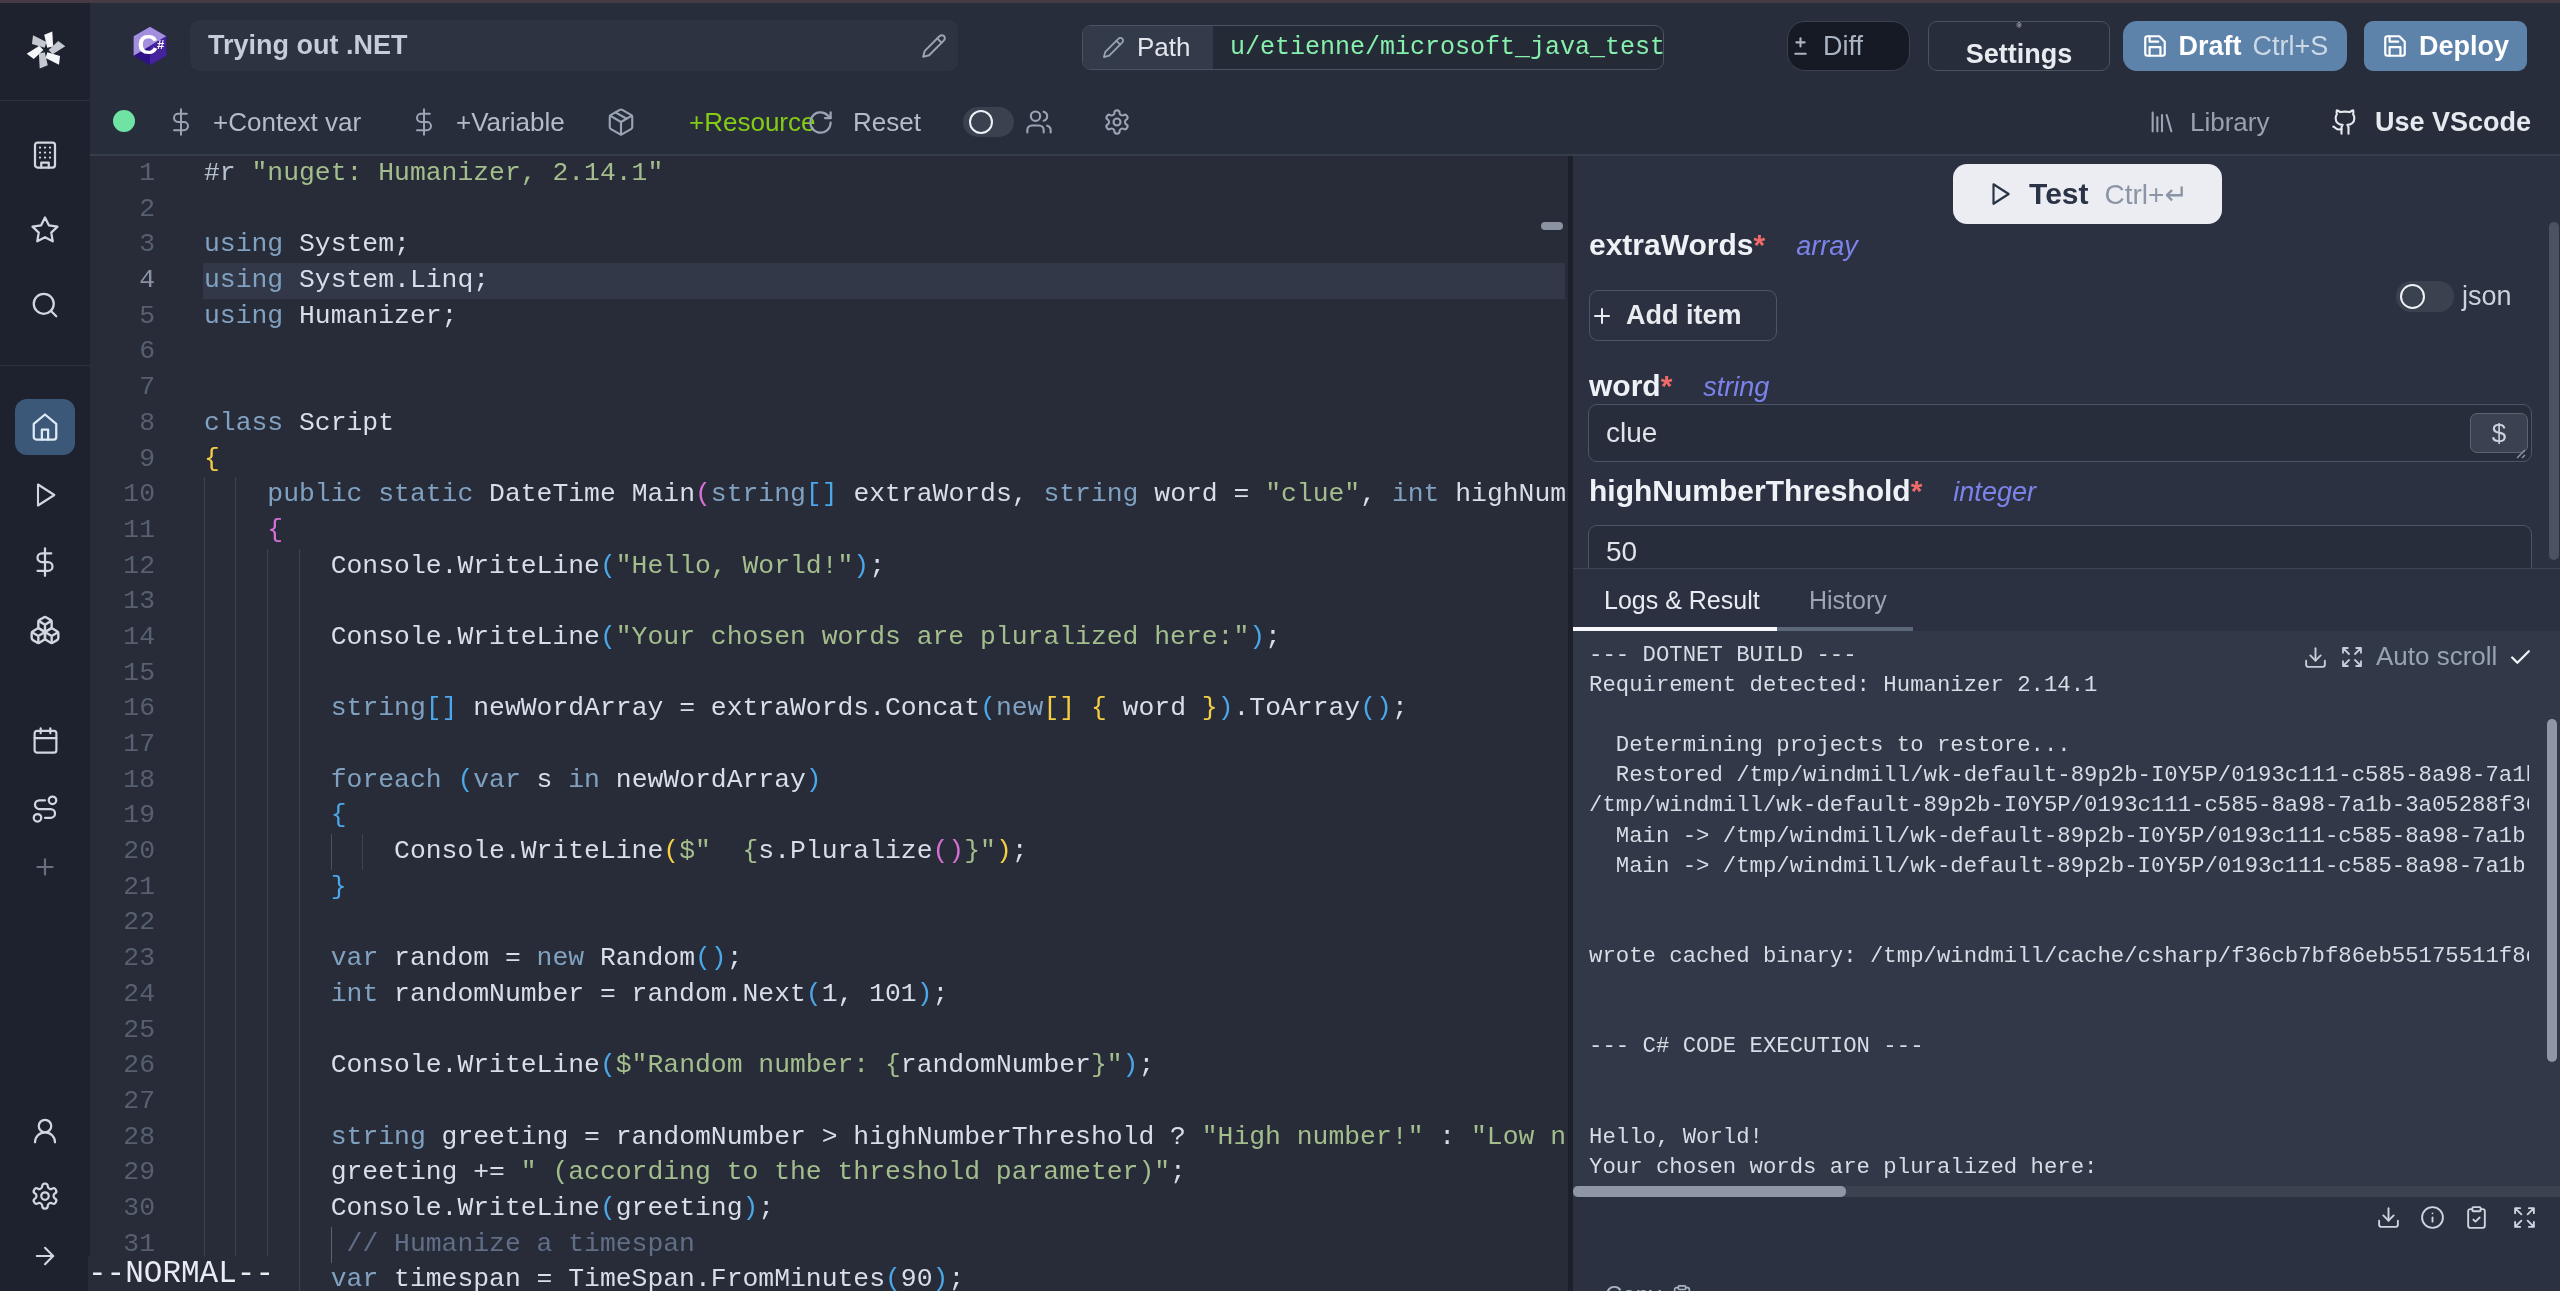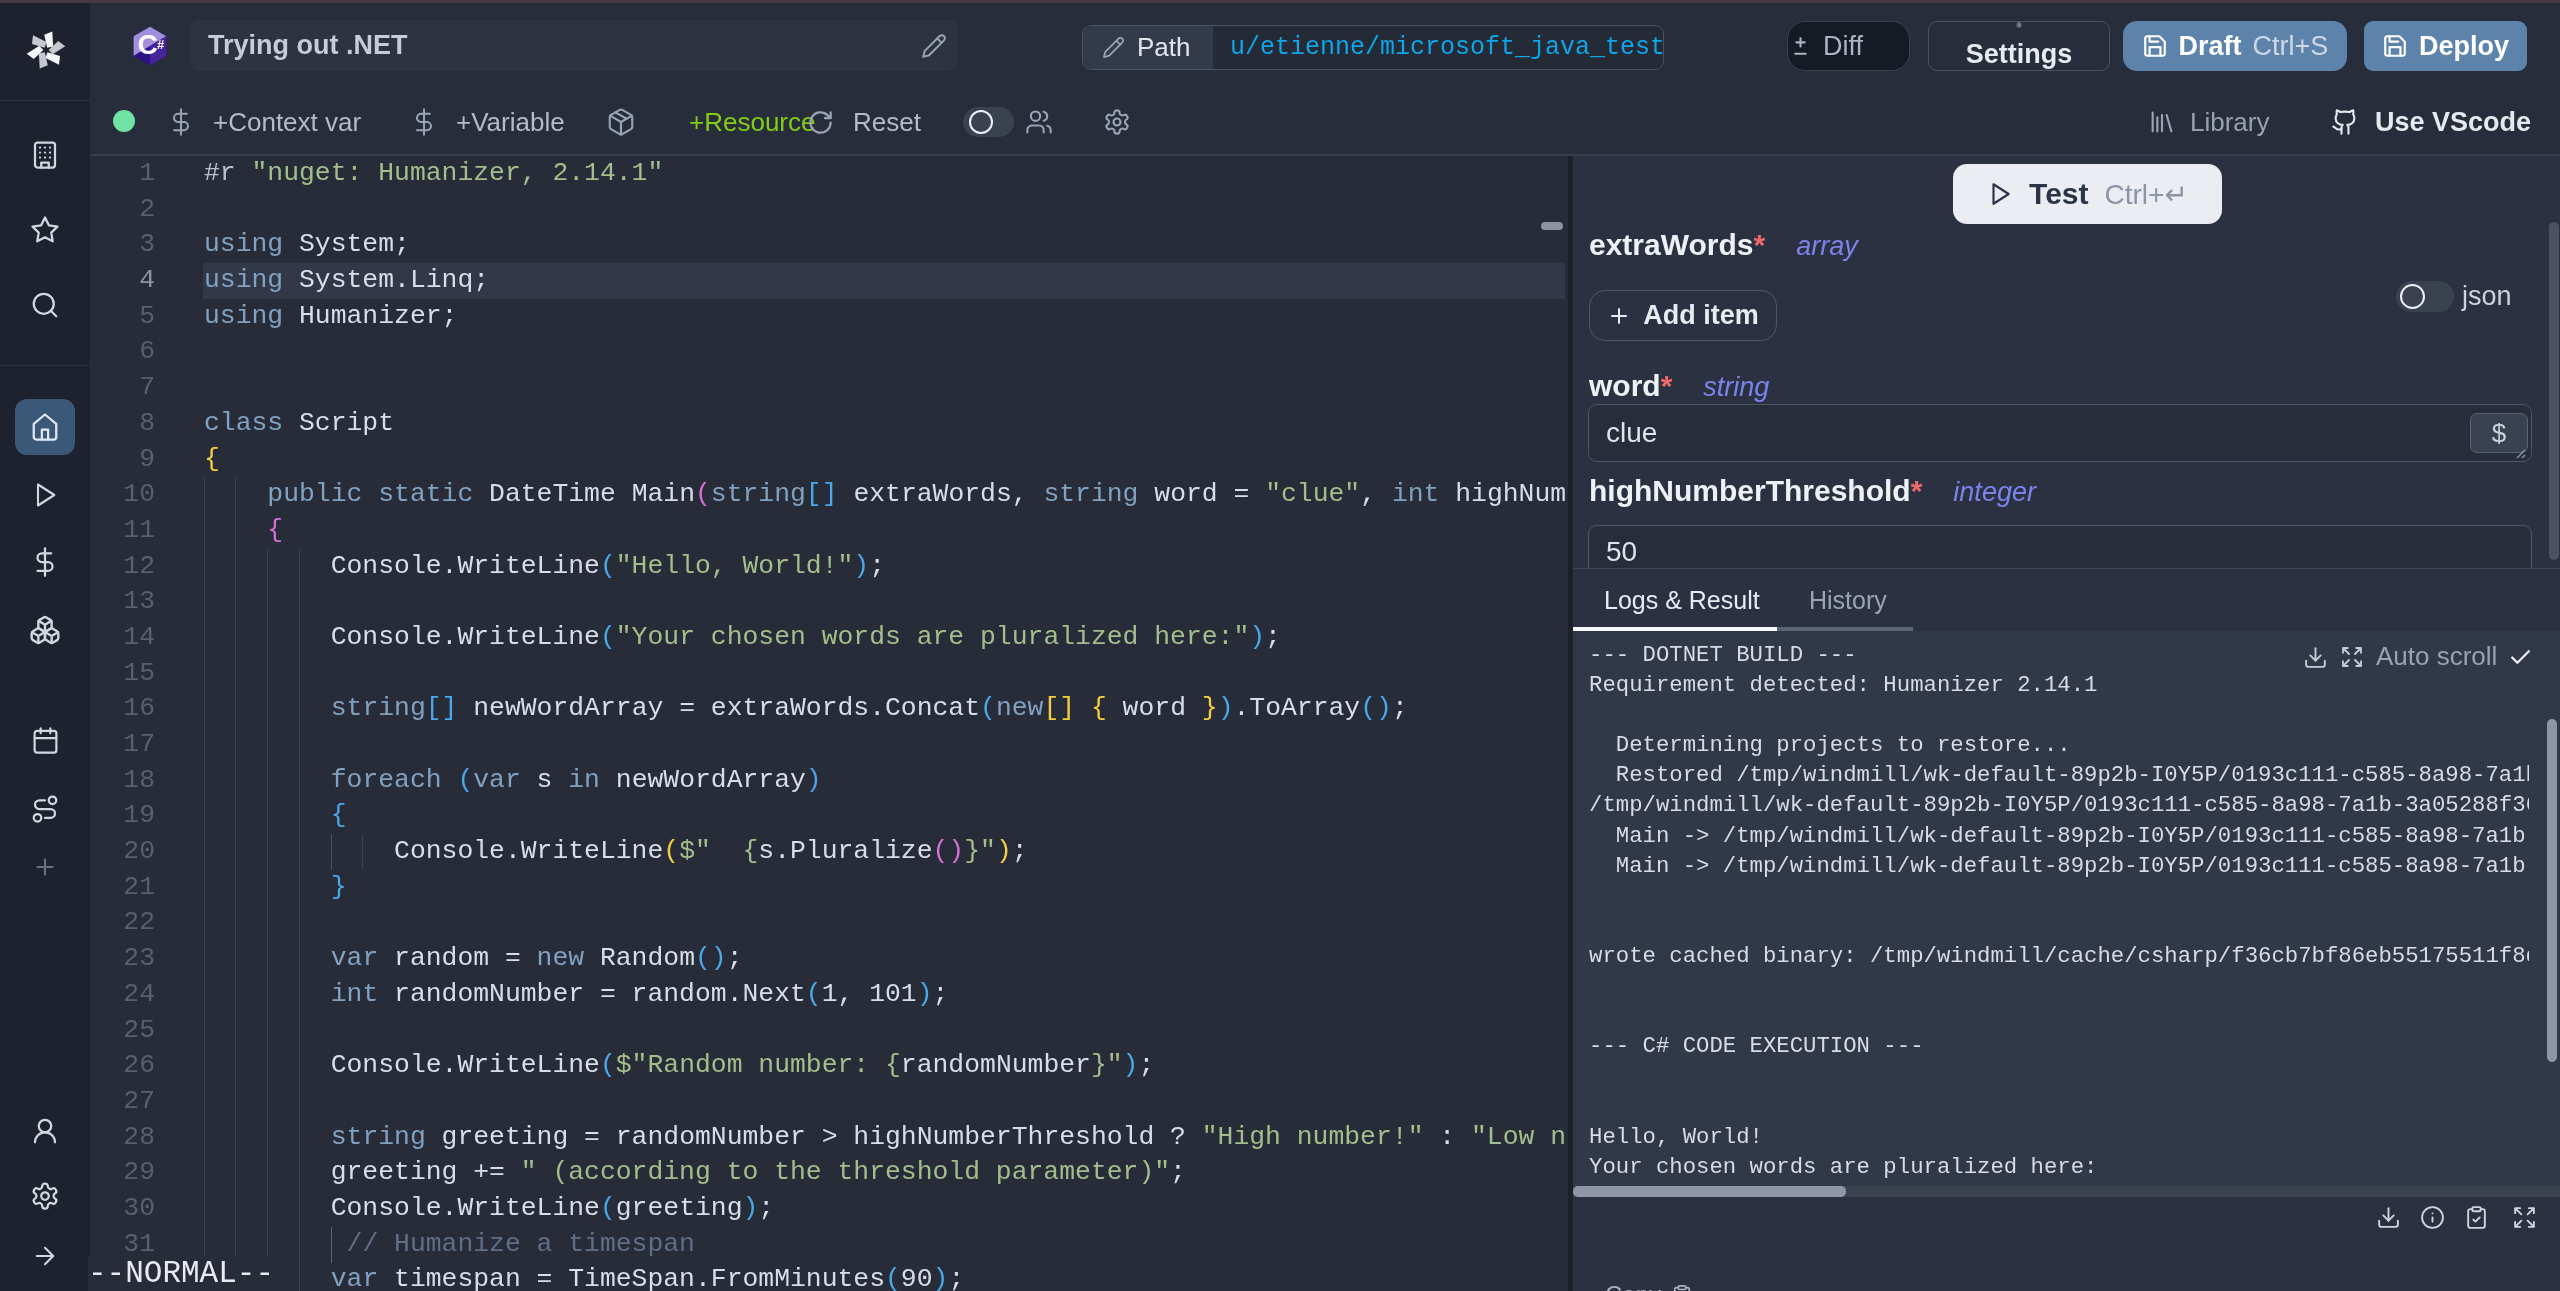--- a/index.html
+++ b/index.html
@@ -131,21 +131,21 @@
     </div>
     <div class="abs" style="left:992px;top:22px;width:582px;height:45px;background:#242a36;border:1px solid #4a5362;border-radius:9px;"></div>
     <div class="abs" style="left:993px;top:23px;width:130px;height:43px;background:#333b4a;border-radius:8px 0 0 8px;"></div>
     <div class="abs" style="left:1012px;top:33px;color:#9aa4b3;">
       <svg class="ic " style="" width="23" height="23" viewBox="0 0 24 24" fill="none" stroke="currentColor" stroke-width="1.8" stroke-linecap="round" stroke-linejoin="round">
         <path d="M17 3a2.85 2.83 0 1 1 4 4L7.5 20.5 2 22l1.5-5.5Z"></path>
         <path d="M15 5l4 4"></path>
       </svg>
     </div>
     <div class="abs" style="left:1047px;top:22px;width:80px;height:45px;font-size:26px;color:#e2e6ec;display:flex;align-items:center;">Path</div>
-    <div class="abs mono" style="left:1140px;top:22px;width:430px;height:45px;font-size:25px;color:#0ea5e9;display:flex;align-items:center;">u/etienne/microsoft_java_test</div>
+    <div class="abs mono" style="left:1140px;top:22px;width:430px;height:45px;font-size:25px;color:#86efac;display:flex;align-items:center;">u/etienne/microsoft_java_test</div>
     <div class="abs flexc" style="left:1697px;top:18px;width:123px;height:50px;background:#151a24;border:1px solid #3a4250;border-radius:18px;color:#aab4c2;font-size:27px;justify-content:flex-start;gap:10px;">
       <svg class="ic " style="" width="25" height="25" viewBox="0 0 24 24" fill="none" stroke="currentColor" stroke-width="2" stroke-linecap="round" stroke-linejoin="round">
         <path d="M12 4v8"></path>
         <path d="M8 8h8"></path>
         <path d="M7 19h10"></path>
       </svg>
       <span>Diff</span>
     </div>
     <div class="abs flexc" style="left:1838px;top:18px;width:182px;height:50px;border:1px solid #4a5362;border-radius:9px;color:#e8ebf0;font-size:27px;font-weight:bold;justify-content:center;gap:11px;flex-direction:column;">
       <svg class="ic " style="" width="26" height="26" viewBox="0 0 24 24" fill="none" stroke="currentColor" stroke-width="1.8" stroke-linecap="round" stroke-linejoin="round">
@@ -260,21 +260,21 @@
           <polygon points="6 3 20 12 6 21 6 3"></polygon>
         </svg>
       </span>
       <span style="font-size:30px;font-weight:bold;color:#2b3446">Test</span>
       <span style="font-size:28px;color:#8b95a6">Ctrl+↵</span>
     </div>
     <div class="abs" style="left:16px;top:72px;width:500px;height:34px;font-size:30px;font-weight:bold;color:#eef1f5;">extraWords<span style="color:#f16a6a">*</span><span style="font-weight:normal;font-style:italic;font-size:27px;color:#7b83eb;margin-left:31px;">array</span></div>
     <div class="abs" style="left:823px;top:125px;width:58px;height:31px;background:#3a4250;border-radius:16px;"></div>
     <div class="abs" style="left:827px;top:128px;width:25px;height:25px;border:2.5px solid #eef1f5;border-radius:50%;"></div>
     <div class="abs" style="left:889px;top:125px;width:80px;height:31px;font-size:27px;color:#ccd2db;display:flex;align-items:center;">json</div>
-    <div class="abs flexc" style="left:16px;top:134px;width:188px;height:51px;border:1.5px solid #4d5666;border-radius:16px;color:#e8ebf0;font-size:27px;justify-content:center;gap:12px;">
+    <div class="abs flexc" style="left:16px;top:134px;width:188px;height:51px;border:1.5px solid #4d5666;border-radius:9px;color:#e8ebf0;font-size:27px;gap:12px;">
       <svg class="ic " style="" width="24" height="24" viewBox="0 0 24 24" fill="none" stroke="currentColor" stroke-width="2" stroke-linecap="round" stroke-linejoin="round">
         <line x1="5" y1="12" x2="19" y2="12"></line>
         <line x1="12" y1="5" x2="12" y2="19"></line>
       </svg>
       <span style="font-weight:bold">Add item</span>
     </div>
     <div class="abs" style="left:16px;top:213px;width:500px;height:34px;font-size:30px;font-weight:bold;color:#eef1f5;">word<span style="color:#f16a6a">*</span><span style="font-weight:normal;font-style:italic;font-size:27px;color:#7b83eb;margin-left:31px;">string</span></div>
     <div class="abs" style="left:15px;top:248px;width:944px;height:58px;background:#272d3a;border:1px solid #4d5666;border-radius:9px;"></div>
     <div class="abs" style="left:33px;top:248px;width:200px;height:58px;font-size:28px;color:#dfe4ea;display:flex;align-items:center;">clue</div>
     <div class="abs flexc" style="left:897px;top:257px;width:58px;height:40px;background:#3a4150;border:1px solid #5a6475;border-radius:7px;color:#ccd3de;font-size:26px;justify-content:center;">$</div>

